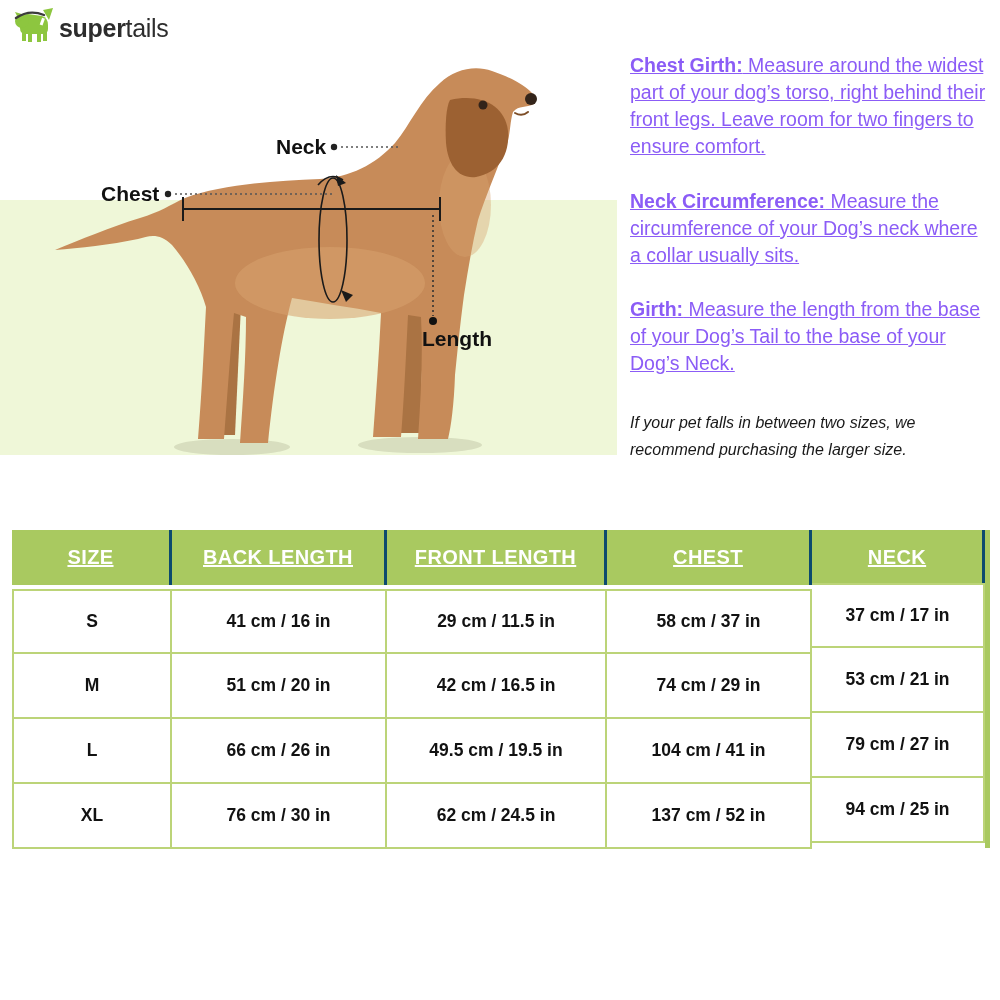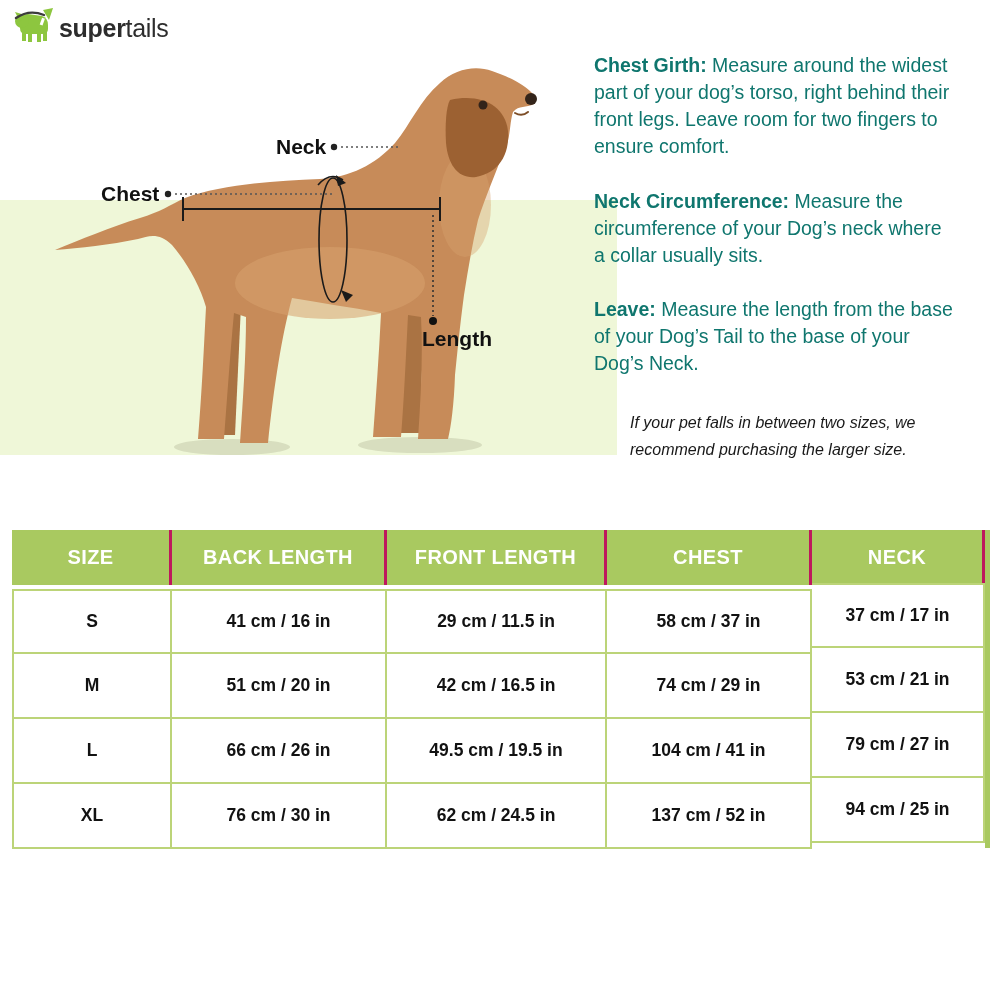--- a/index.html
+++ b/index.html
@@ -21,38 +21,38 @@
   
   .green-band { position:absolute; left:0; top:200px; width:617px; height:255px; background:#eff7d8; }
   .dog-svg  { position:absolute; left:10px; top:55px; width:570px; height:400px; }
   .anno-svg { position:absolute; left:0; top:55px; width:620px; height:405px; }
   .diag-label { position:absolute; font-weight:700; font-size:21px; color:#111; }
   .lbl-neck   { left:276px; top:135px; }
   .lbl-chest  { left:101px; top:182px; }
   .lbl-length { left:422px; top:327px; }
 
   
-  .info-p { position:absolute; left:594px; width:363px; font-size:19.5px; line-height:27px; color:#0f766e; }
+  .info-p { position:absolute; left:630px; width:363px; font-size:19.5px; line-height:27px; color:#8b5cf6;text-decoration:underline; }
   .info-p b { font-weight:700; }
   .p1 { top:52px; }
   .p2 { top:188px; }
   .p3 { top:296px; }
   .note { position:absolute; left:630px; top:409px; width:360px;
           font-size:16px; line-height:27px; font-style:italic; color:#191919; }
 
   
   .size-table { position:absolute; left:12px; top:530px; display:grid;
                 grid-template-columns:160px 215px 220px 205px 173px; }
   .tcol { display:flex; flex-direction:column; }
   .thead {
     height:55px; background:#a9c960; color:#ffffff;
     font-weight:700; font-size:20px; letter-spacing:0.4px;
     display:flex; align-items:center; justify-content:center;
   }
-  .tcol:not(:last-child) .thead { border-right:3px solid #be185d; }
+  .tcol:not(:last-child) .thead { border-right:3px solid #0c4a6e;text-decoration:underline; }
   .cell {
     height:65px; background:#ffffff;
     display:flex; align-items:center; justify-content:center;
     font-weight:700; font-size:17.5px; color:#121212;
     border-right:2px solid #bcd478; border-bottom:2px solid #bcd478;
   }
   .tcol:first-child .cell { border-left:2px solid #bcd478; }
   .cell.first { border-top:2px solid #bcd478; margin-top:4px; }
   .tcol.neck-col .cell { transform:translateY(-6px); }
   .right-bar { position:absolute; right:-5px; top:0; width:5px; height:318px; background:#a9c960; }
@@ -154,21 +154,21 @@
 </svg>
 
 <div class="diag-label lbl-neck">Neck</div>
 <div class="diag-label lbl-chest">Chest</div>
 <div class="diag-label lbl-length">Length</div>
 
 <p class="info-p p1"><b>Chest Girth:</b><span> Measure around the widest part of your dog’s torso, right behind their front legs. Leave room for two fingers to ensure comfort.</span></p>
 
 <p class="info-p p2"><b>Neck Circumference:</b><span> Measure the circumference of your Dog’s neck where a collar usually sits.</span></p>
 
-<p class="info-p p3"><b>Leave:</b><span> Measure the length from the base of your Dog’s Tail to the base of your Dog’s Neck.</span></p>
+<p class="info-p p3"><b>Girth:</b><span> Measure the length from the base of your Dog’s Tail to the base of your Dog’s Neck.</span></p>
 
 <p class="note">If your pet falls in between two sizes, we recommend purchasing the larger size.</p>
 
 <div class="size-table">
 
   <div class="tcol">
     <div class="thead">SIZE</div>
     <div class="cell first">S</div>
     <div class="cell">M</div>
     <div class="cell">L</div>

